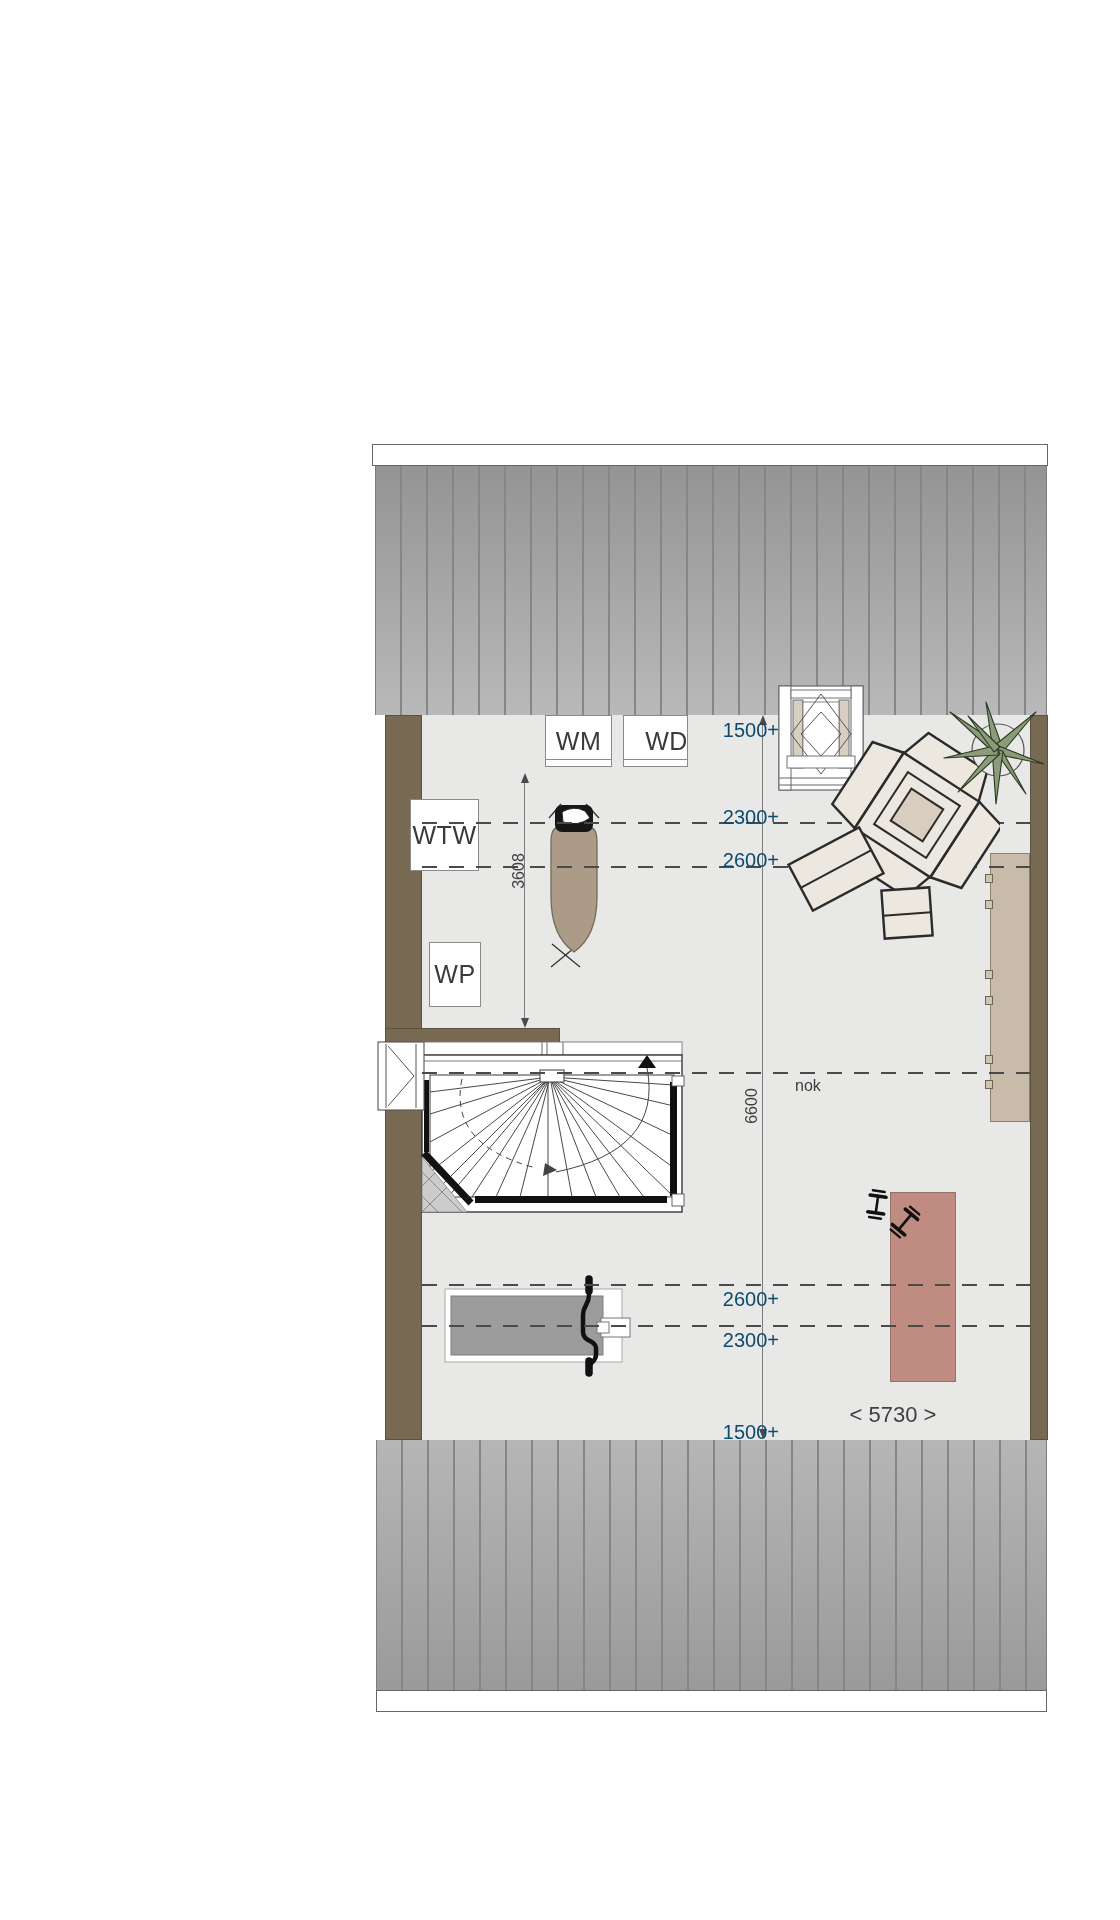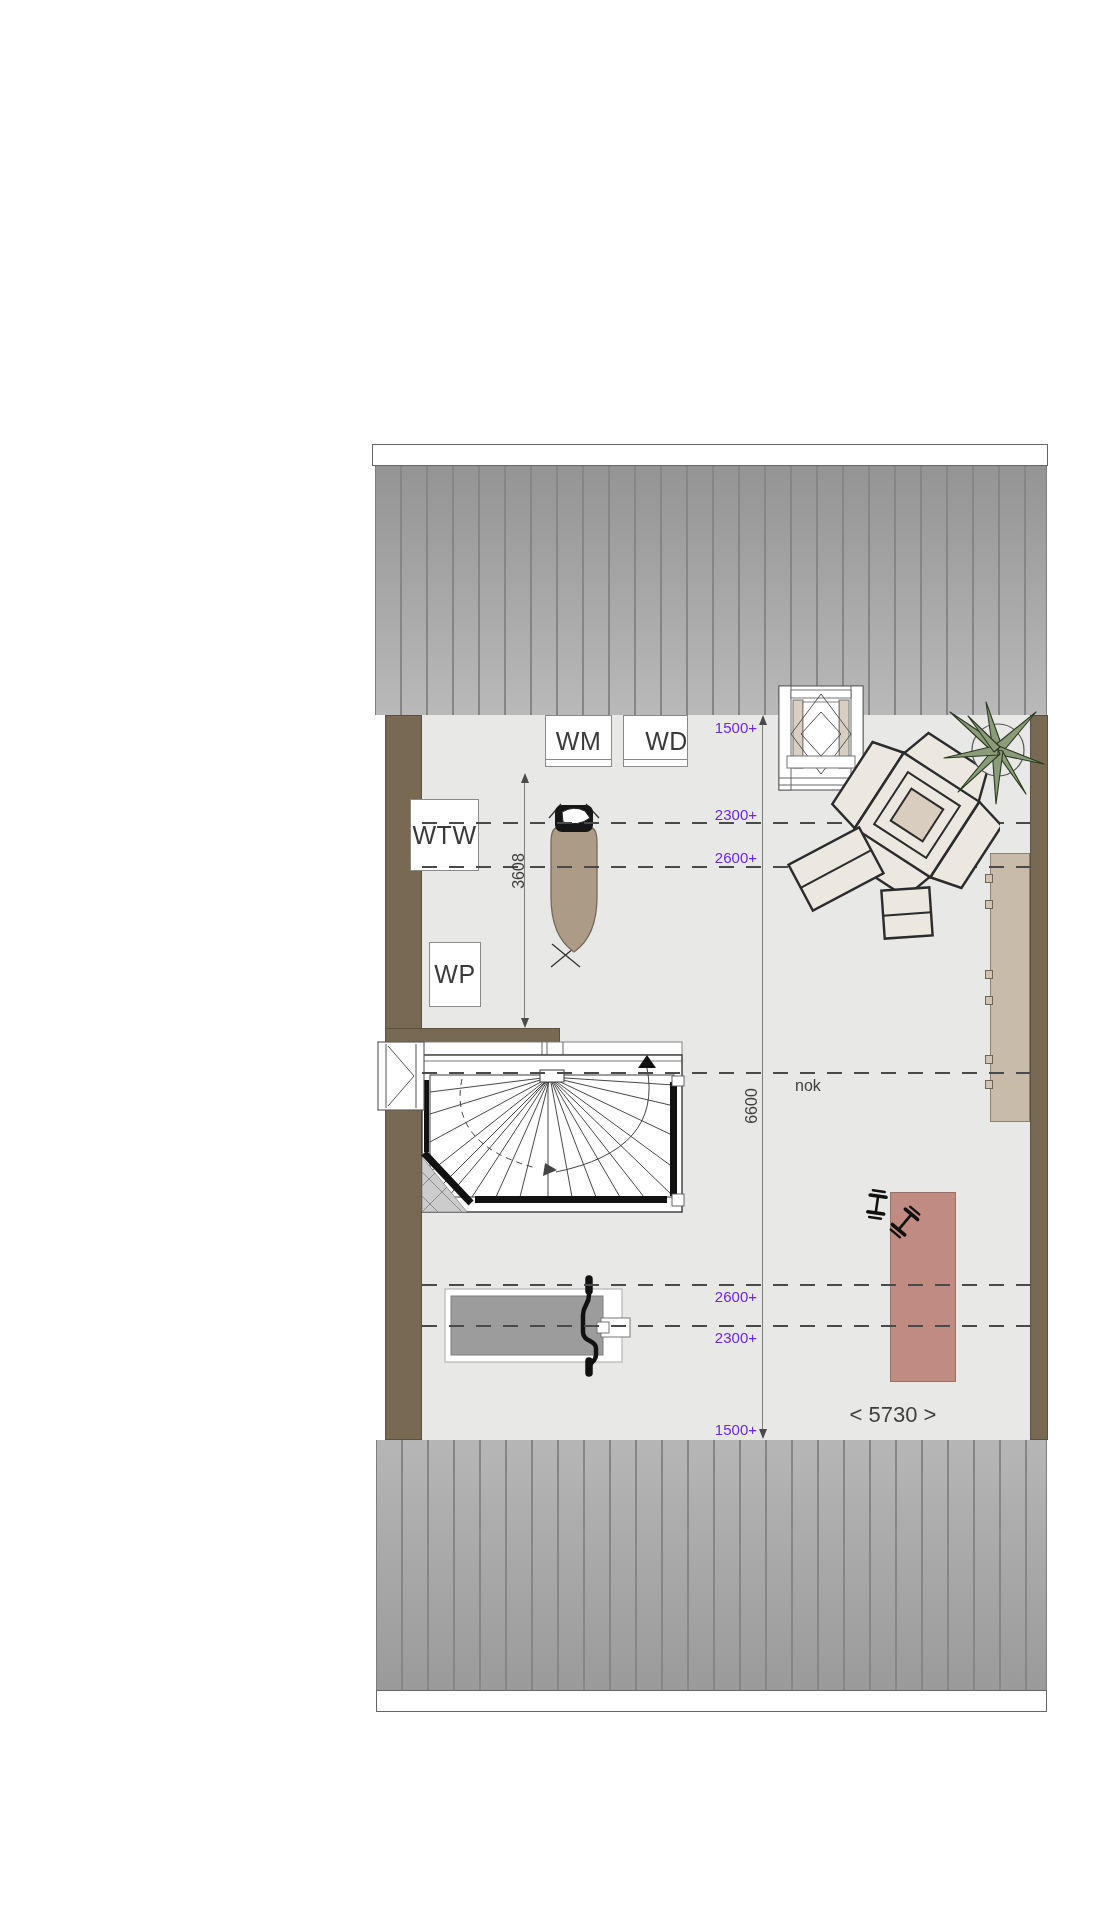--- a/index.html
+++ b/index.html
@@ -18,21 +18,21 @@
   .wall{background:#786a52;border:1px solid #5a5240;box-sizing:border-box;}
   .appliance{background:#ffffff;border:1px solid #8a8a8a;box-sizing:border-box;
       display:flex;align-items:center;justify-content:center;
       font-size:25px;color:#3a3a3a;letter-spacing:0.5px;}
   .appliance.front::after{content:"";position:absolute;left:0;right:0;bottom:6px;border-top:1px solid #8a8a8a;}
   .dash{height:2px;background:repeating-linear-gradient(90deg,#4a4a4a 0 15px, rgba(0,0,0,0) 15px 27px);}
   .dimline{width:1px;background:#7c7c7c;}
   .arr{width:0;height:0;}
   .arr.up{border-left:4px solid transparent;border-right:4px solid transparent;border-bottom:10px solid #4a4a4a;}
   .arr.down{border-left:4px solid transparent;border-right:4px solid transparent;border-top:10px solid #4a4a4a;}
-  .dimlabel{font-size:15px;color:#6d28d9;width:70px;text-align:right;}
+  .dimlabel{font-size:20px;color:#0c4a6e;width:70px;text-align:right;margin-left:22px;}
   .vlabel{font-size:16px;color:#3f3f3f;width:60px;text-align:center;transform:rotate(-90deg);}
   .sideboard{background:#c8bbaa;border:1px solid #8a8171;box-sizing:border-box;}
   .knob{width:8px;height:9px;background:#cfc3b3;border:1px solid #6d6454;box-sizing:border-box;}
   .mat{background:#c08b81;border:1px solid #96706a;box-sizing:border-box;}
 </style>
 </head>
 <body>
 
 <div id="plan">
 

